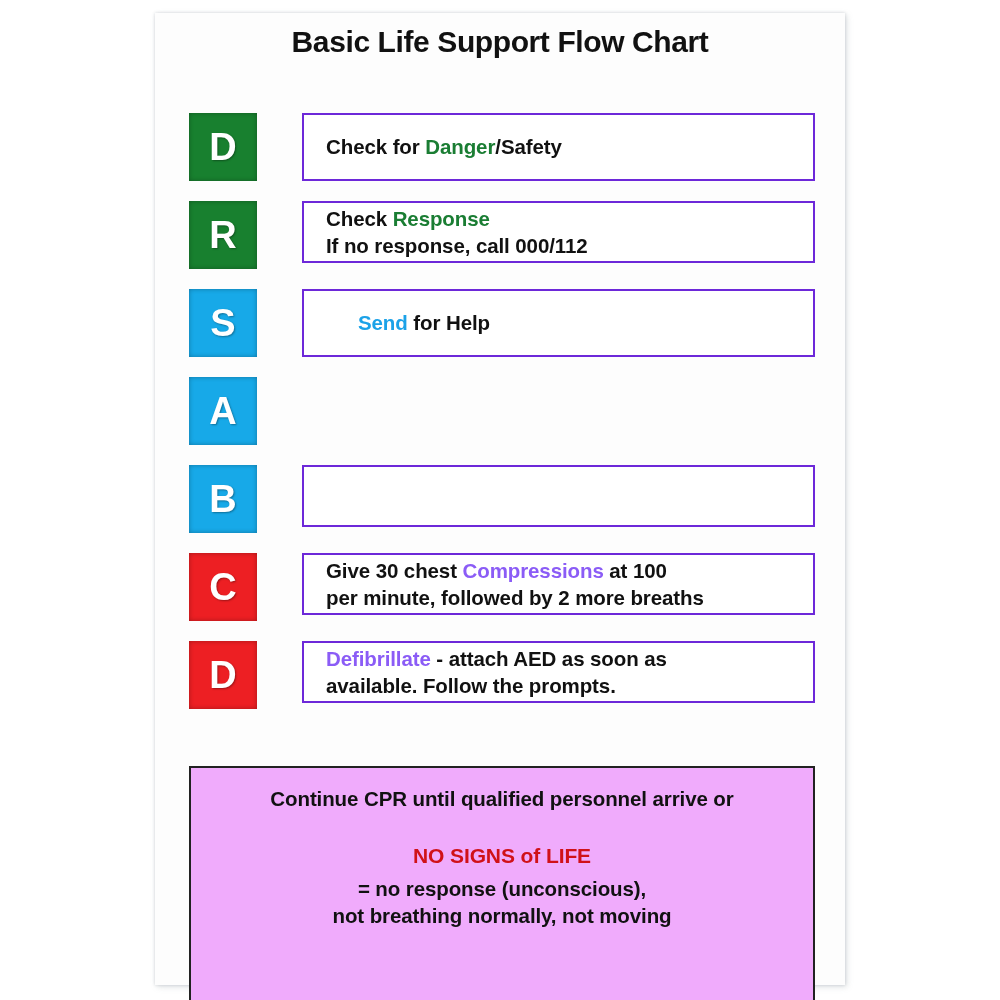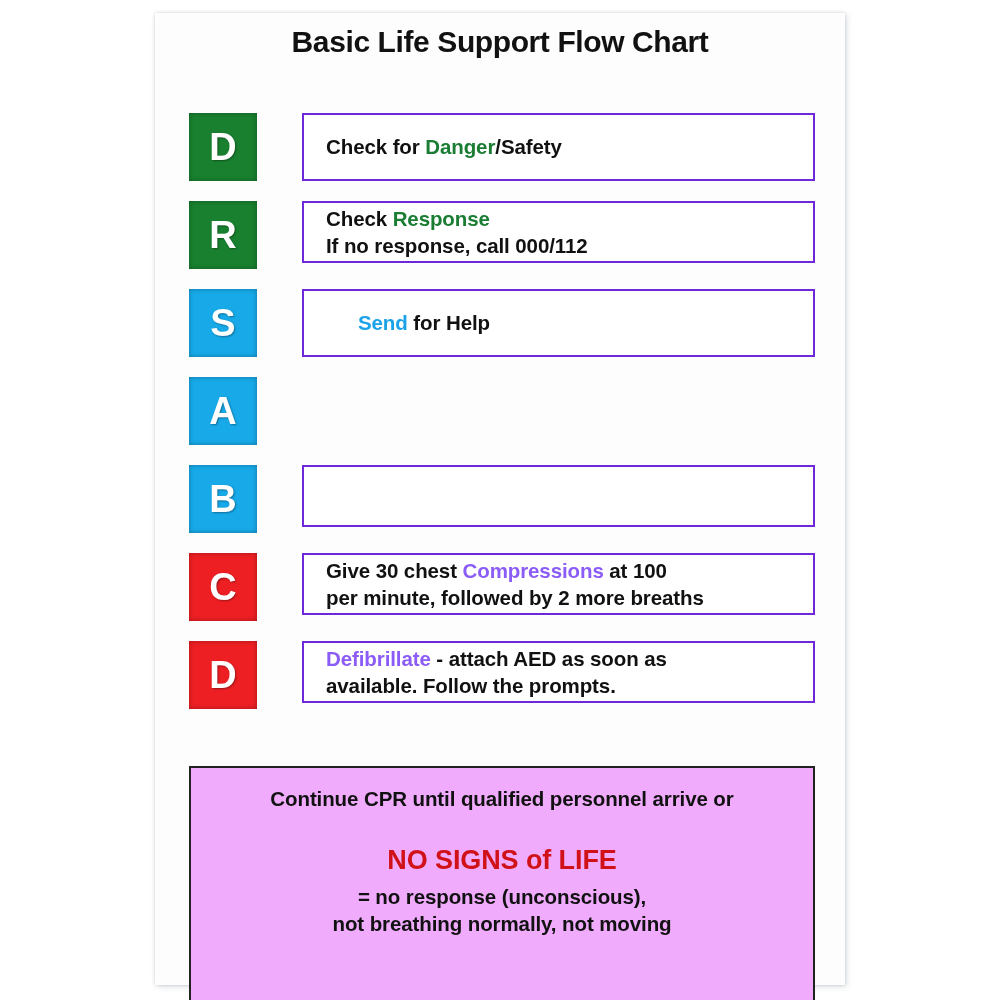--- a/index.html
+++ b/index.html
@@ -132,21 +132,21 @@
   #footer-box .fline {
     font-size: 20.5px;
     font-weight: bold;
     color: #111111;
     line-height: 1.34;
     letter-spacing: -0.1px;
     white-space: nowrap;
   }
   #footer-box .spacer { height: 30px; }
   #footer-box .headline {
-    font-size: 27px;
+    font-size: 21px;
     font-weight: bold;
     color: #d01118;
     letter-spacing: -0.1px;
     line-height: 1.34;
     white-space: nowrap;
     margin-bottom: 4px;
   }
 </style>
 </head>
 <body>

